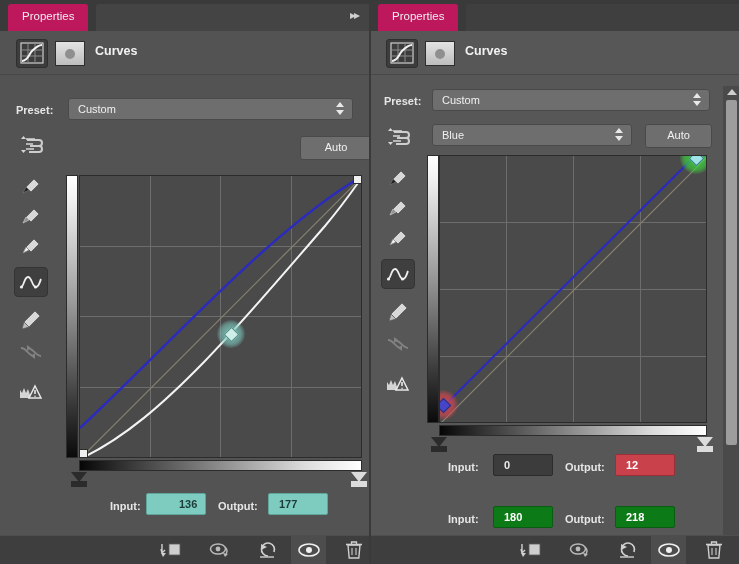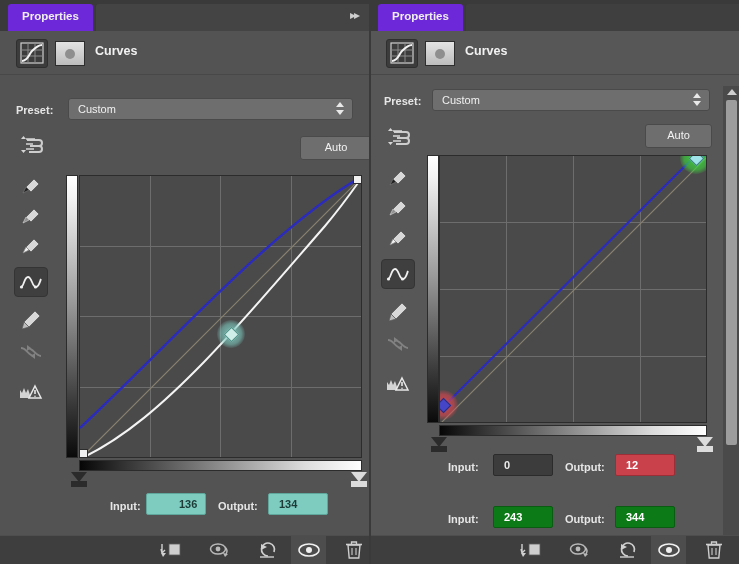--- a/index.html
+++ b/index.html
@@ -14,22 +14,22 @@
 
   
   .panel{position:absolute;top:0;height:564px;background:#535353;overflow:hidden;}
   .panel.left{left:0;width:370px;background:#535353;}
   .panel.right{left:370px;width:369px;background:#575757;}
 
   
   .tabbar{position:relative;height:31px;background:#3a3a3a;}
   .tab{
     position:absolute;left:8px;top:4px;height:27px;line-height:25px;
-    padding:0 14px;background:#6d28d9;color:#efefef;
-    font-weight:bold;font-size:11.5px;border-top-left-radius:3px;border-top-right-radius:3px;
+    padding:0 14px;background:#be185d;color:#efefef;
+    font-weight:normal;font-size:11.5px;border-top-left-radius:3px;border-top-right-radius:3px;
   }
   .tab-rest{position:absolute;left:96px;top:4px;right:0;height:27px;background:#444;border-top-left-radius:3px;}
   .panel.right .tab-rest{background:#3f3f3f;}
   .collapse-ico{position:absolute;right:12px;top:8px;color:#cfcfcf;font-size:12px;letter-spacing:-2px;font-weight:bold;}
   .watermark{
     position:absolute;right:4px;top:5px;font-size:11px;color:#a9a9a9;
     font-family:"DejaVu Sans",sans-serif;letter-spacing:.5px;white-space:nowrap;opacity:.95;
   }
   .watermark .cn{font-weight:bold;letter-spacing:1px;}
   .watermark .url{font-size:9px;letter-spacing:0px;}
@@ -241,21 +241,21 @@
       <div class="hgrad" style="left:13px;top:285px;width:283px;"></div>
       <div class="tri black" style="left:5px;top:297px;"></div>
       <div class="tri-body black" style="left:5px;top:306px;"></div>
       <div class="tri white" style="left:285px;top:297px;"></div>
       <div class="tri-body white" style="left:285px;top:306px;"></div>
     </div>
 
     <div class="lbl" style="left:110px;top:500px;">Input:</div>
     <div class="field teal" style="left:146px;top:493px;width:60px;padding-left:32px;">136</div>
     <div class="lbl" style="left:218px;top:500px;">Output:</div>
-    <div class="field teal" style="left:268px;top:493px;width:60px;">134</div>
+    <div class="field teal" style="left:268px;top:493px;width:60px;">177</div>
 
     <div class="bottombar" style="width:370px;">
       <div class="bbtn" style="left:153px;">
         <svg width="22" height="18" viewBox="0 0 22 18">
           <rect x="9" y="3" width="11" height="11" fill="#cfcfcf" stroke="#5a5a5a" stroke-width="0.8"></rect>
           <path d="M2 3 v9 M2 12 l3 -3 M2 12 l-1 -4" stroke="#d0d0d0" stroke-width="1.4" fill="none"></path>
           <polygon points="1,12 6,12 3,16" fill="#d0d0d0"></polygon>
         </svg>
       </div>
       <div class="bbtn" style="left:203px;">
@@ -314,20 +314,27 @@
 
     <div class="lbl" style="left:14px;top:95px;">Preset:</div>
     <div class="dropdown" style="left:62px;top:89px;width:278px;">
       <span>Custom</span>
       <span class="arrows">
           <i class="up"></i>
           <i class="dn"></i>
         </span>
     </div>
 
+    <div class="dropdown" style="left:62px;top:124px;width:200px;">
+      <span>Blue</span>
+      <span class="arrows">
+          <i class="up"></i>
+          <i class="dn"></i>
+        </span>
+    </div>
     <div class="btn-auto" style="left:275px;top:124px;width:65px;">Auto</div>
 
     <div class="tools" style="left:11px;top:124px;">
       <div class="tool" style="top:0;">
         <svg width="26" height="22" viewBox="0 0 26 22">
           <path d="M9 4 h12 a3 3 0 0 1 0 6 h-9 M12 10 h9 a3 3 0 0 1 0 6 h-10" fill="none" stroke="#cdcdcd" stroke-width="2"></path>
           <path d="M8 3 h9 M8 8 h7 M8 13 h8" stroke="#d6d6d6" stroke-width="1.6"></path>
           <polygon points="3,3 8,3 5.5,0" fill="#d6d6d6"></polygon>
           <polygon points="3,14 8,14 5.5,17" fill="#d6d6d6"></polygon>
         </svg>
@@ -406,23 +413,23 @@
       <div class="tri white" style="left:270px;top:282px;"></div>
       <div class="tri-body white" style="left:270px;top:291px;"></div>
     </div>
 
     <div class="lbl" style="left:78px;top:461px;">Input:</div>
     <div class="field dark" style="left:123px;top:454px;width:60px;">0</div>
     <div class="lbl" style="left:195px;top:461px;">Output:</div>
     <div class="field red" style="left:245px;top:454px;width:60px;">12</div>
 
     <div class="lbl" style="left:78px;top:513px;">Input:</div>
-    <div class="field green" style="left:123px;top:506px;width:60px;">243</div>
+    <div class="field green" style="left:123px;top:506px;width:60px;">180</div>
     <div class="lbl" style="left:195px;top:513px;">Output:</div>
-    <div class="field green" style="left:245px;top:506px;width:60px;">344</div>
+    <div class="field green" style="left:245px;top:506px;width:60px;">218</div>
 
     <div class="sbar" style="top:86px;height:460px;right:0;">
       <div class="sb-arrow up" style="top:3px;"></div>
       <div class="sb-thumb" style="top:14px;height:345px;"></div>
       <div class="sb-arrow dn" style="bottom:3px;"></div>
     </div>
 
     <div class="bottombar" style="width:369px;">
       <div class="bbtn" style="left:143px;">
         <svg width="22" height="18" viewBox="0 0 22 18">

